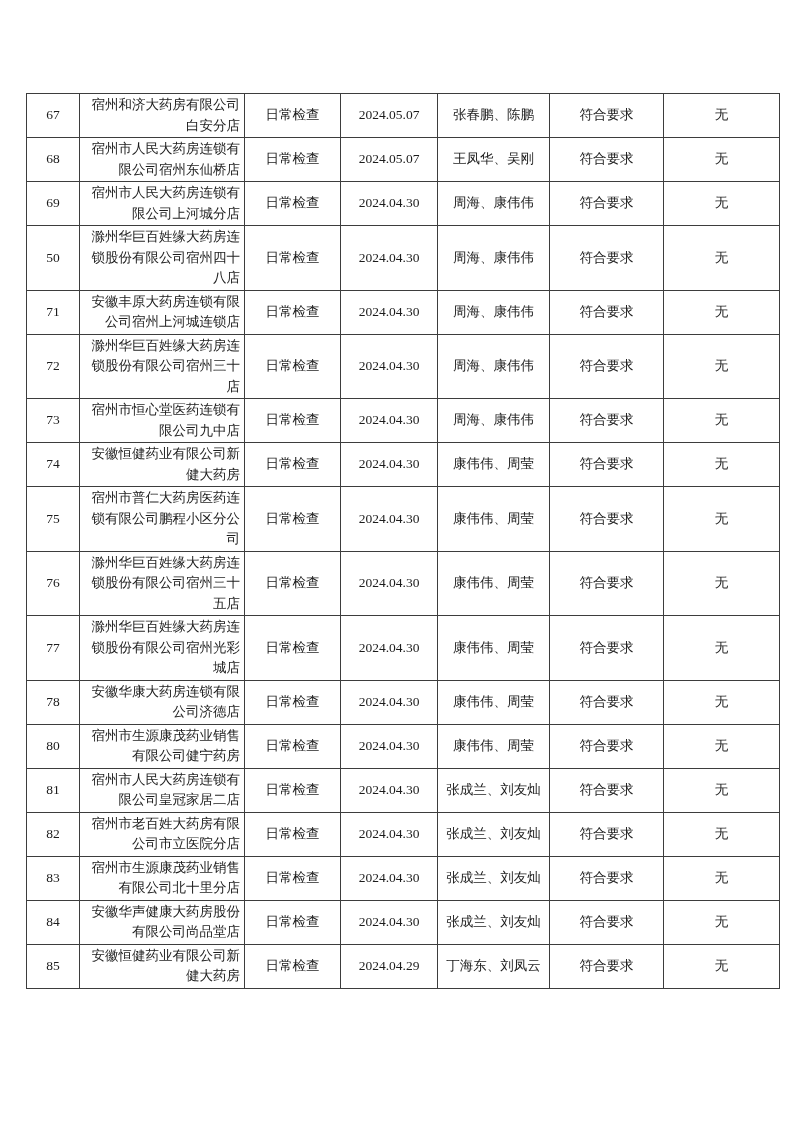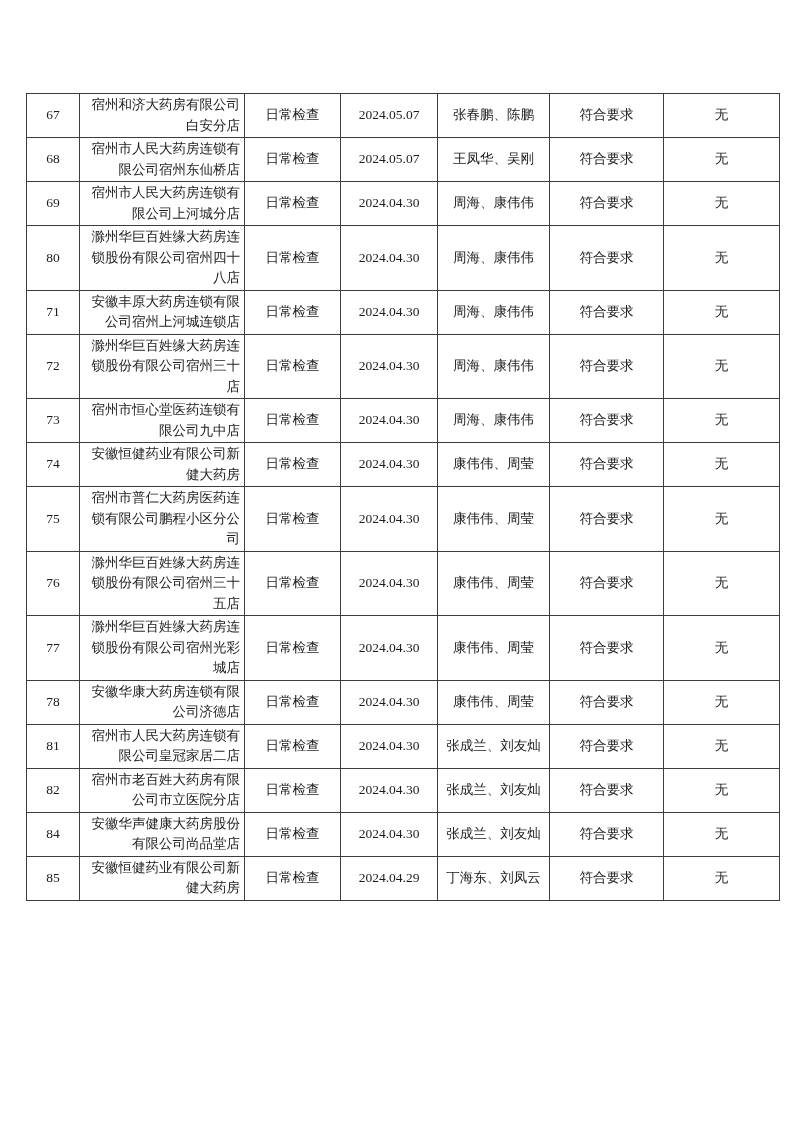--- a/index.html
+++ b/index.html
@@ -83,21 +83,21 @@
         <tr>
       <td class="cell-no">69</td>
       <td class="cell-name">宿州市人民大药房连锁有限公司上河城分店</td>
       <td class="cell-type">日常检查</td>
       <td class="cell-date">2024.04.30</td>
       <td class="cell-insp">周海、康伟伟</td>
       <td class="cell-result">符合要求</td>
       <td class="cell-remark">无</td>
     </tr>
         <tr>
-      <td class="cell-no">80</td>
+      <td class="cell-no">50</td>
       <td class="cell-name">滁州华巨百姓缘大药房连锁股份有限公司宿州四十八店</td>
       <td class="cell-type">日常检查</td>
       <td class="cell-date">2024.04.30</td>
       <td class="cell-insp">周海、康伟伟</td>
       <td class="cell-result">符合要求</td>
       <td class="cell-remark">无</td>
     </tr>
         <tr>
       <td class="cell-no">71</td>
       <td class="cell-name">安徽丰原大药房连锁有限公司宿州上河城连锁店</td>
@@ -164,38 +164,56 @@
         <tr>
       <td class="cell-no">78</td>
       <td class="cell-name">安徽华康大药房连锁有限公司济德店</td>
       <td class="cell-type">日常检查</td>
       <td class="cell-date">2024.04.30</td>
       <td class="cell-insp">康伟伟、周莹</td>
       <td class="cell-result">符合要求</td>
       <td class="cell-remark">无</td>
     </tr>
         <tr>
+      <td class="cell-no">80</td>
+      <td class="cell-name">宿州市生源康茂药业销售有限公司健宁药房</td>
+      <td class="cell-type">日常检查</td>
+      <td class="cell-date">2024.04.30</td>
+      <td class="cell-insp">康伟伟、周莹</td>
+      <td class="cell-result">符合要求</td>
+      <td class="cell-remark">无</td>
+    </tr>
+        <tr>
       <td class="cell-no">81</td>
       <td class="cell-name">宿州市人民大药房连锁有限公司皇冠家居二店</td>
       <td class="cell-type">日常检查</td>
       <td class="cell-date">2024.04.30</td>
       <td class="cell-insp">张成兰、刘友灿</td>
       <td class="cell-result">符合要求</td>
       <td class="cell-remark">无</td>
     </tr>
         <tr>
       <td class="cell-no">82</td>
       <td class="cell-name">宿州市老百姓大药房有限公司市立医院分店</td>
       <td class="cell-type">日常检查</td>
       <td class="cell-date">2024.04.30</td>
       <td class="cell-insp">张成兰、刘友灿</td>
       <td class="cell-result">符合要求</td>
       <td class="cell-remark">无</td>
     </tr>
         <tr>
+      <td class="cell-no">83</td>
+      <td class="cell-name">宿州市生源康茂药业销售有限公司北十里分店</td>
+      <td class="cell-type">日常检查</td>
+      <td class="cell-date">2024.04.30</td>
+      <td class="cell-insp">张成兰、刘友灿</td>
+      <td class="cell-result">符合要求</td>
+      <td class="cell-remark">无</td>
+    </tr>
+        <tr>
       <td class="cell-no">84</td>
       <td class="cell-name">安徽华声健康大药房股份有限公司尚品堂店</td>
       <td class="cell-type">日常检查</td>
       <td class="cell-date">2024.04.30</td>
       <td class="cell-insp">张成兰、刘友灿</td>
       <td class="cell-result">符合要求</td>
       <td class="cell-remark">无</td>
     </tr>
         <tr>
       <td class="cell-no">85</td>

